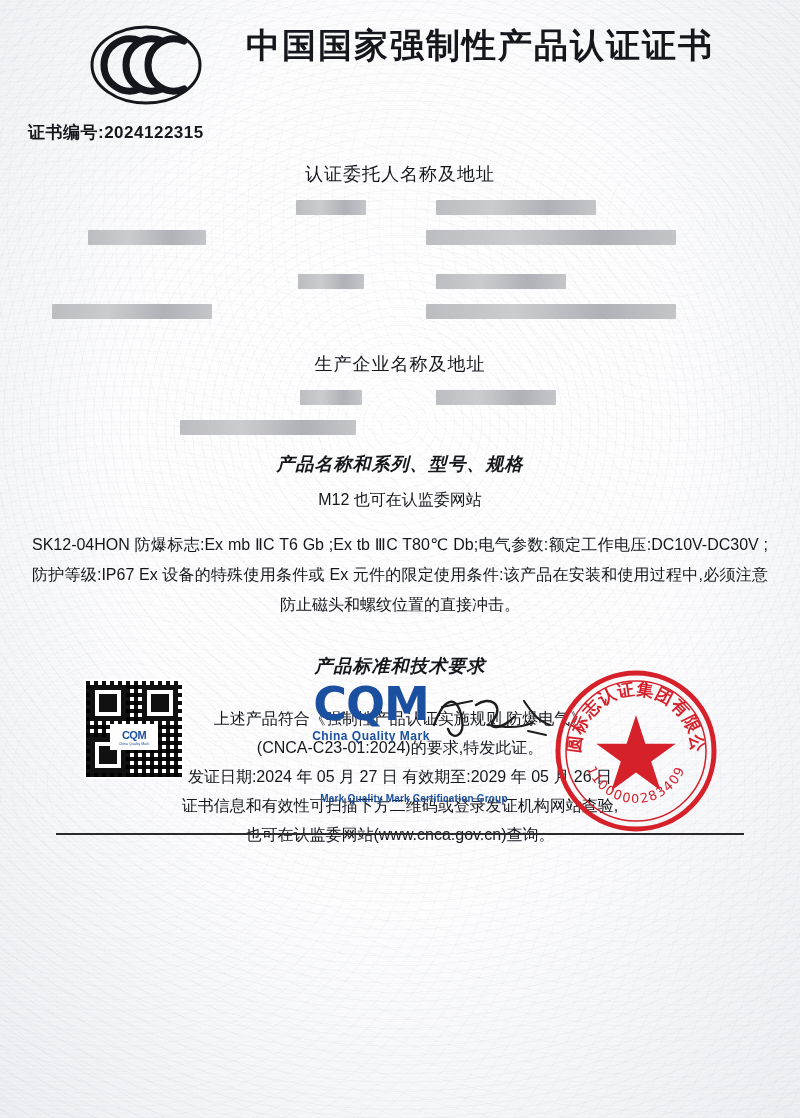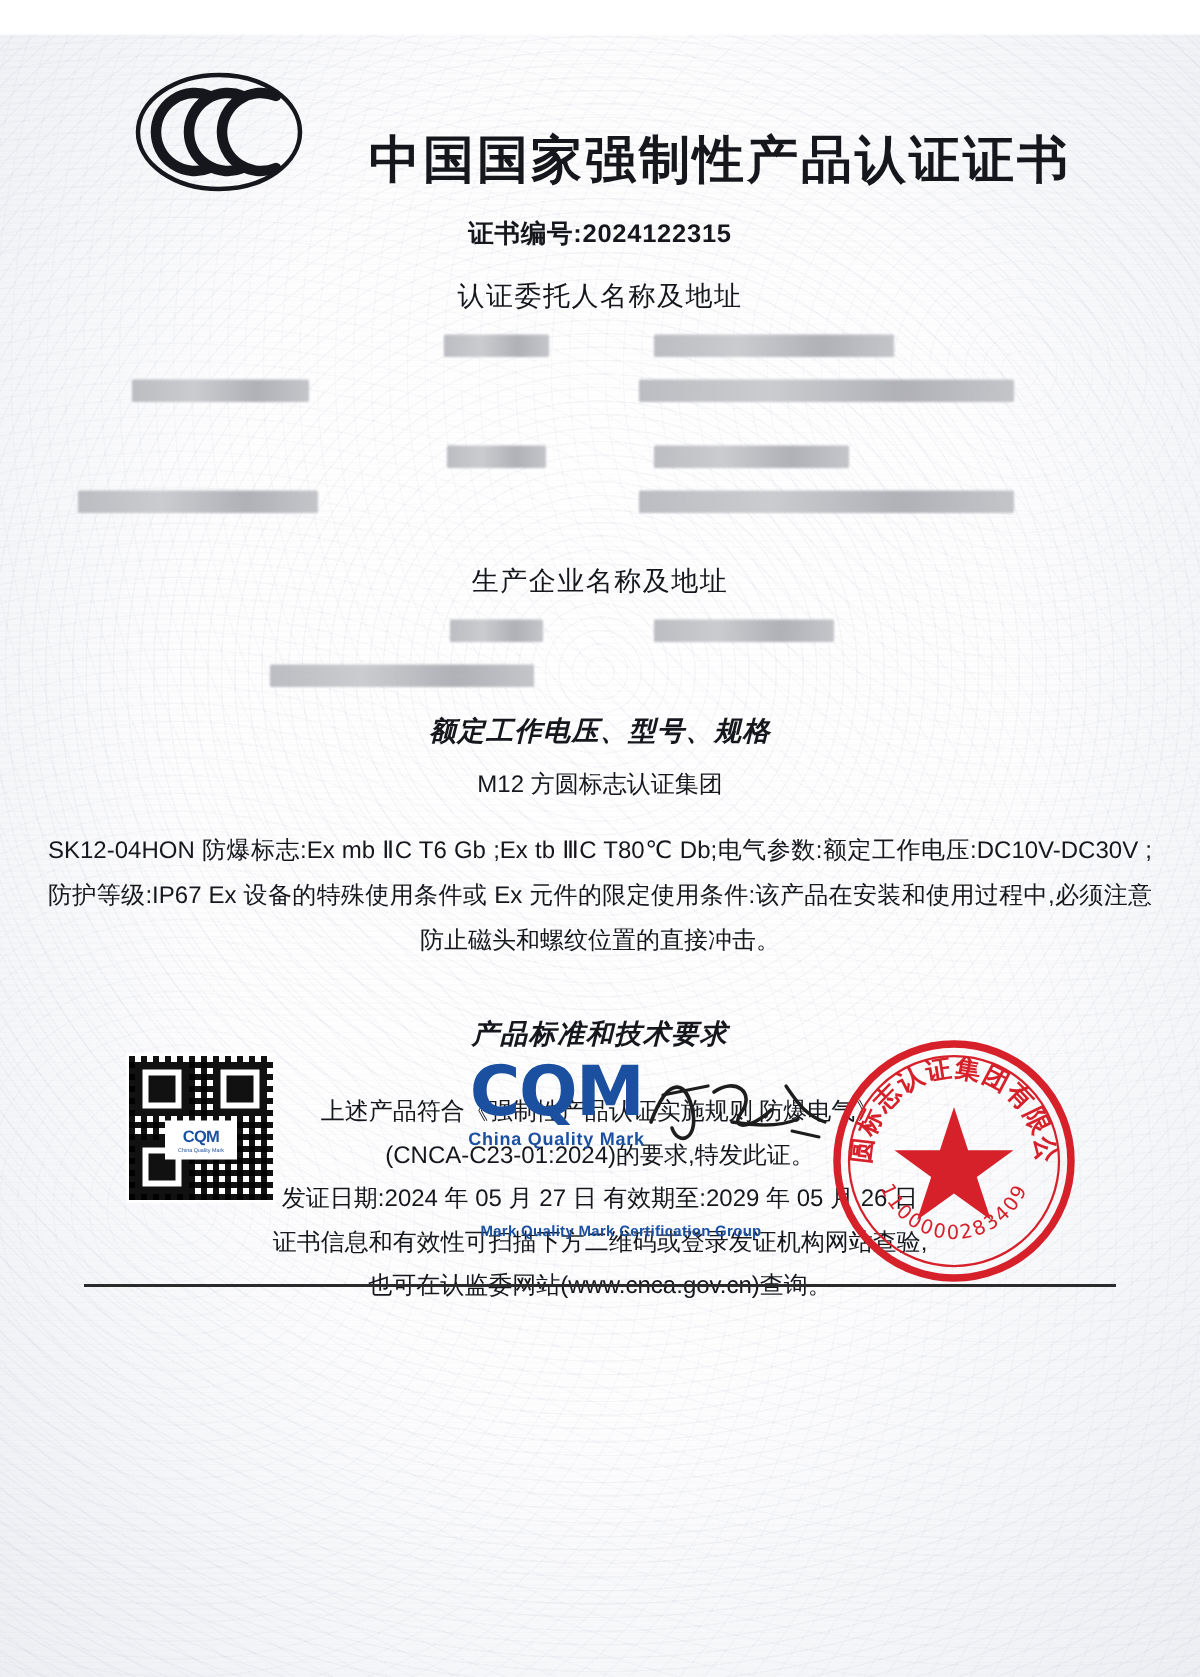--- a/index.html
+++ b/index.html
@@ -40,23 +40,22 @@
       repeating-radial-gradient(circle at 85% 20%, rgba(120,130,160,0.04) 0px, rgba(120,130,160,0.04) 1px, rgba(0,0,0,0) 1px, rgba(0,0,0,0) 12px);
   }
   .content {
     position: relative;
     z-index: 2;
   }
 
   
   .header {
     display: flex;
-    align-items: flex-end;
+    align-items: flex-start;
     padding: 23px 0 4px 0;
-    margin-top: 23px;
   }
   .ccc-logo {
     width: 120px;
     height: 84px;
     flex: 0 0 120px;
     margin-left: 60px;
     position: relative;
   }
   .ccc-logo svg { display: block; }
   .main-title {
@@ -64,21 +63,21 @@
     text-align: center;
     font-family: "DejaVu Sans", "Liberation Sans", sans-serif;
     font-size: 34px;
     font-weight: 700;
     letter-spacing: 2px;
     color: #15171c;
     padding-right: 20px;
     white-space: nowrap;
   }
   .cert-no {
-    text-align: center;
+    text-align: left;
     font-size: 17px;
     font-weight: 700;
     letter-spacing: 0.5px;
     margin-top: 10px;
     color: #15171c;
   }
 
   
   .section-title {
     text-align: center;
@@ -313,22 +312,22 @@
       <div class="redact" style="left:398px; top:32px; width:250px; height:15px;"></div>
     </div>
 
     <div class="section-title">生产企业名称及地址</div>
     <div class="redact-block" style="height:46px;">
       <div class="redact" style="left:272px; top:2px; width:62px; height:15px;"></div>
       <div class="redact" style="left:408px; top:2px; width:120px; height:15px;"></div>
       <div class="redact" style="left:152px; top:32px; width:176px; height:15px;"></div>
     </div>
 
-    <div class="section-title italicish">额定工作电压、型号、规格</div>
-    <div class="product-name">M12 方圆标志认证集团</div>
+    <div class="section-title italicish">产品名称和系列、型号、规格</div>
+    <div class="product-name">M12 也可在认监委网站</div>
     <div class="product-spec">SK12-04HON 防爆标志:Ex mb ⅡC T6 Gb ;Ex tb ⅢC T80℃ Db;电气参数:额定工作电压:DC10V-DC30V ;防护等级:IP67 Ex 设备的特殊使用条件或 Ex 元件的限定使用条件:该产品在安装和使用过程中,必须注意防止磁头和螺纹位置的直接冲击。</div>
 
     <div class="section-title italicish" style="margin-top:34px;">产品标准和技术要求</div>
 
     <div class="statement">
       <span class="line">上述产品符合《强制性产品认证实施规则  防爆电气》</span>
       <span class="line">(CNCA-C23-01:2024)的要求,特发此证。</span>
       <span class="line">发证日期:2024 年 05 月 27 日 有效期至:2029 年 05 月 26 日</span>
       <span class="line">证书信息和有效性可扫描下方二维码或登录发证机构网站查验,</span>
       <span class="line">也可在认监委网站(www.cnca.gov.cn)查询。</span>

